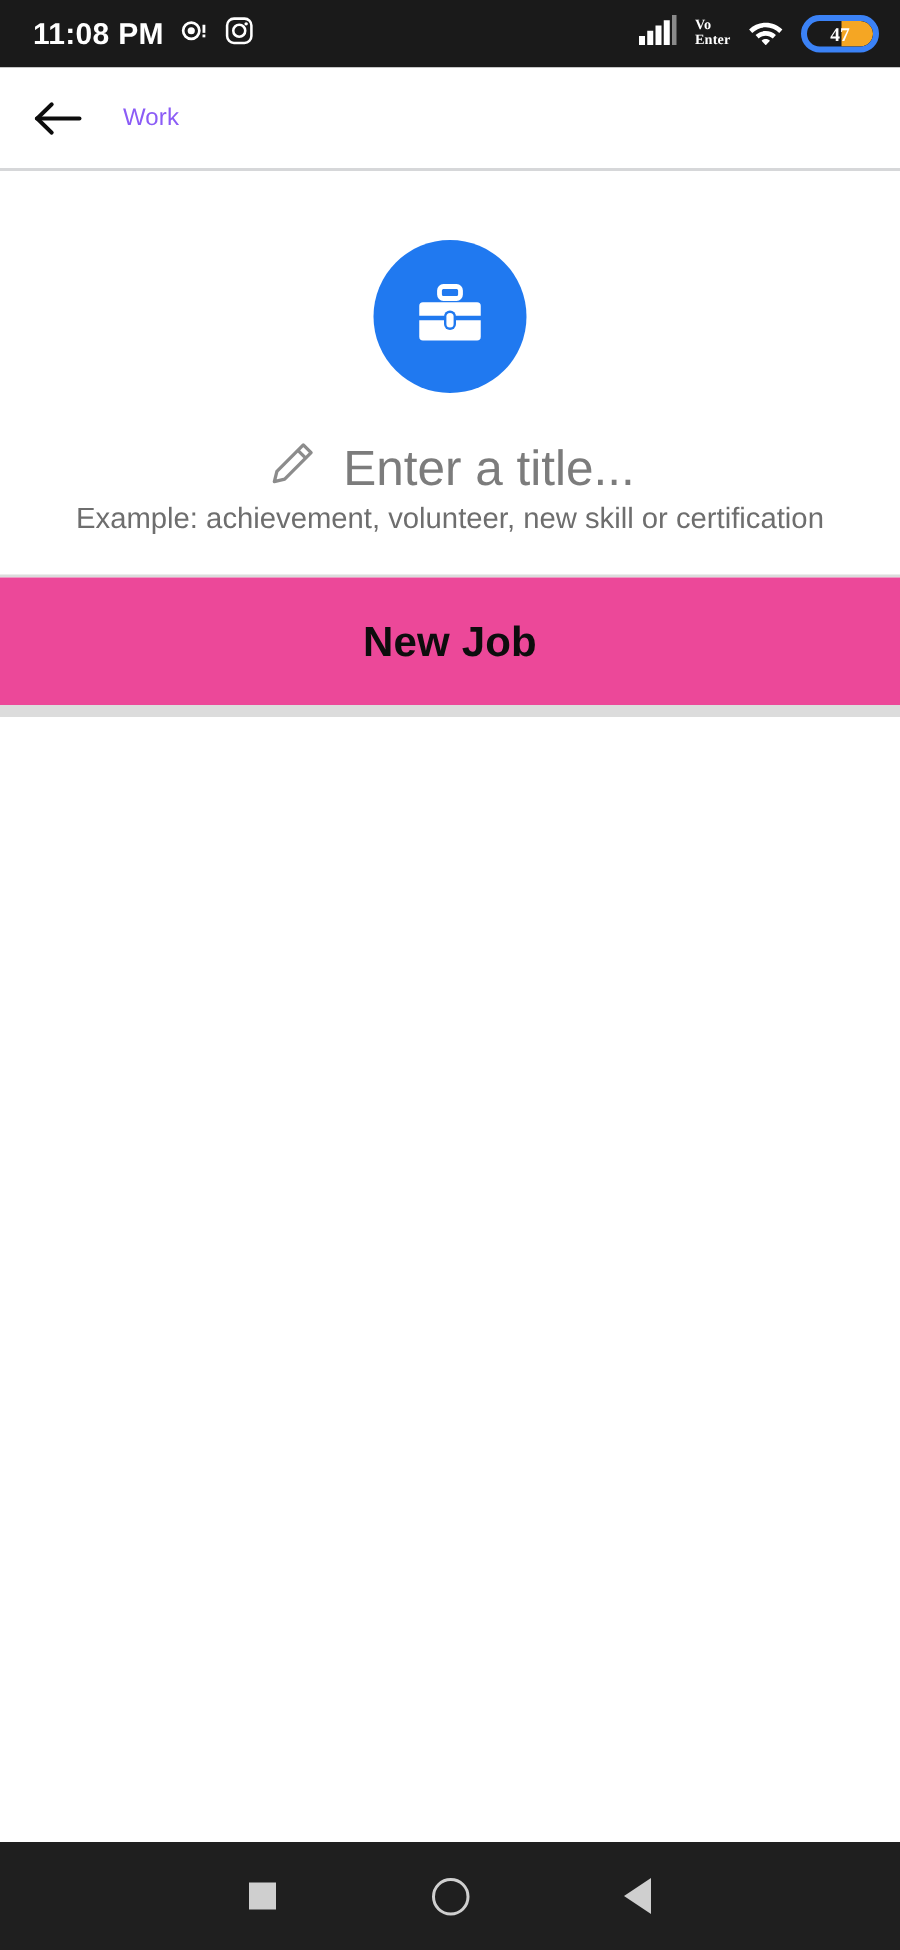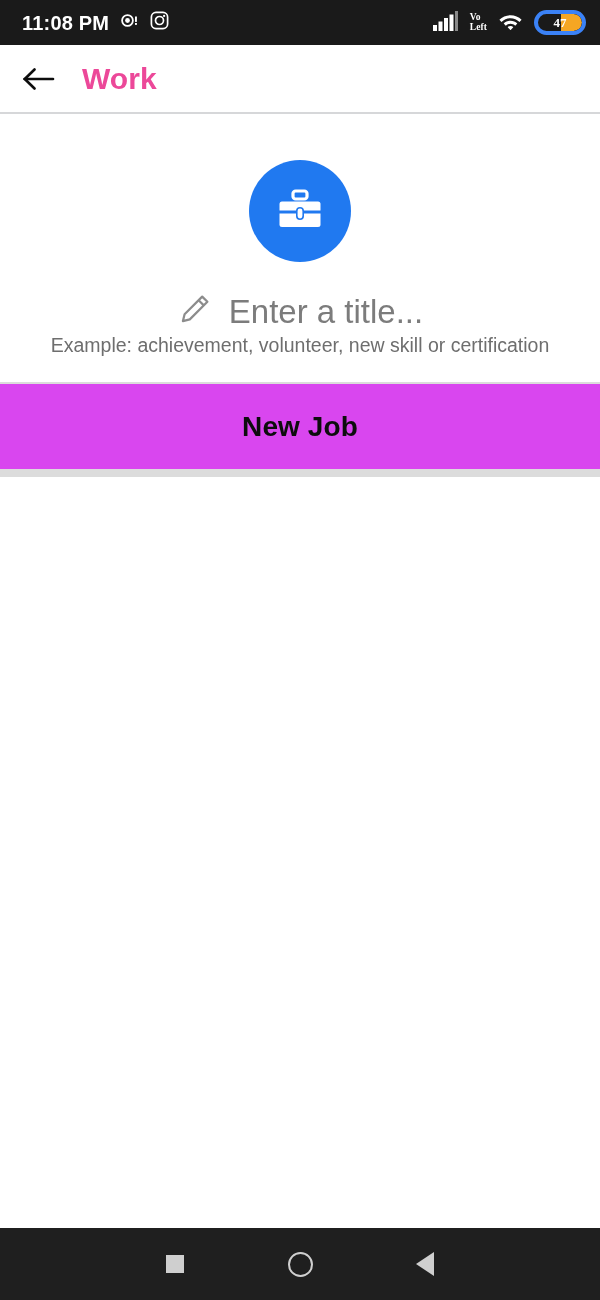--- a/index.html
+++ b/index.html
@@ -99,23 +99,23 @@
     flex:0 0 auto;
   }
   .back-btn {
     width:34px; height:34px;
     display:flex;
     align-items:center;
     justify-content:center;
     cursor:pointer;
   }
   .app-title {
-    font-size:30px;
-    font-weight:bold;
-    color:#ec4899;
+    font-size:16px;
+    font-weight:normal;
+    color:#8b5cf6;
     letter-spacing:0.1px;
   }
   .app-bar-divider {
     height:2px;
     background:#d6d7d9;
     flex:0 0 auto;
   }
 
   
   .header-block {
@@ -160,21 +160,21 @@
   .option-list { flex:0 0 auto; }
   .list-divider {
     height:2px;
     background:#dcdcdc;
   }
   .option-item {
     height:85px;
     display:flex;
     align-items:center;
     justify-content:center;
-    background:#d946ef;
+    background:#ec4899;
     cursor:pointer;
     text-align:right;
   }
   .option-label {
     font-size:28px;
     font-weight:bold;
     color:#0d0d0d;
     letter-spacing:0.1px;
   }
 
@@ -247,21 +247,21 @@
           <rect x="0" y="14" width="4" height="6" fill="#ffffff"></rect>
           <rect x="5.5" y="10.5" width="4" height="9.5" fill="#ffffff"></rect>
           <rect x="11" y="7" width="4" height="13" fill="#ffffff"></rect>
           <rect x="16.5" y="3.5" width="4" height="16.5" fill="#ffffff"></rect>
           <rect x="22" y="0" width="3" height="20" fill="#8a8a8a"></rect>
         </svg>
       </span>
 
       <span class="volte-label">
         <span>Vo</span><br>
-        <span>Left</span>
+        <span>Enter</span>
       </span>
 
       <span class="icon-wifi">
         <svg width="25" height="19" viewBox="0 0 25 19">
           <path d="M12.5 4.2c4.3 0 8.2 1.7 11.1 4.5l-2.1 2.3C19 8.6 15.9 7.2 12.5 7.2S6 8.6 3.5 11L1.4 8.7C4.3 5.9 8.2 4.2 12.5 4.2z" fill="#ffffff"></path>
           <path d="M12.5 9.7c2.6 0 5 1 6.8 2.7l-2.1 2.3c-1.3-1.2-3-1.9-4.7-1.9s-3.4.7-4.7 1.9l-2.1-2.3c1.8-1.7 4.2-2.7 6.8-2.7z" fill="#ffffff"></path>
           <path d="M12.5 15c1.1 0 2.1.4 2.8 1.2l-2.8 3-2.8-3c.7-.8 1.7-1.2 2.8-1.2z" fill="#ffffff"></path>
         </svg>
       </span>
 

